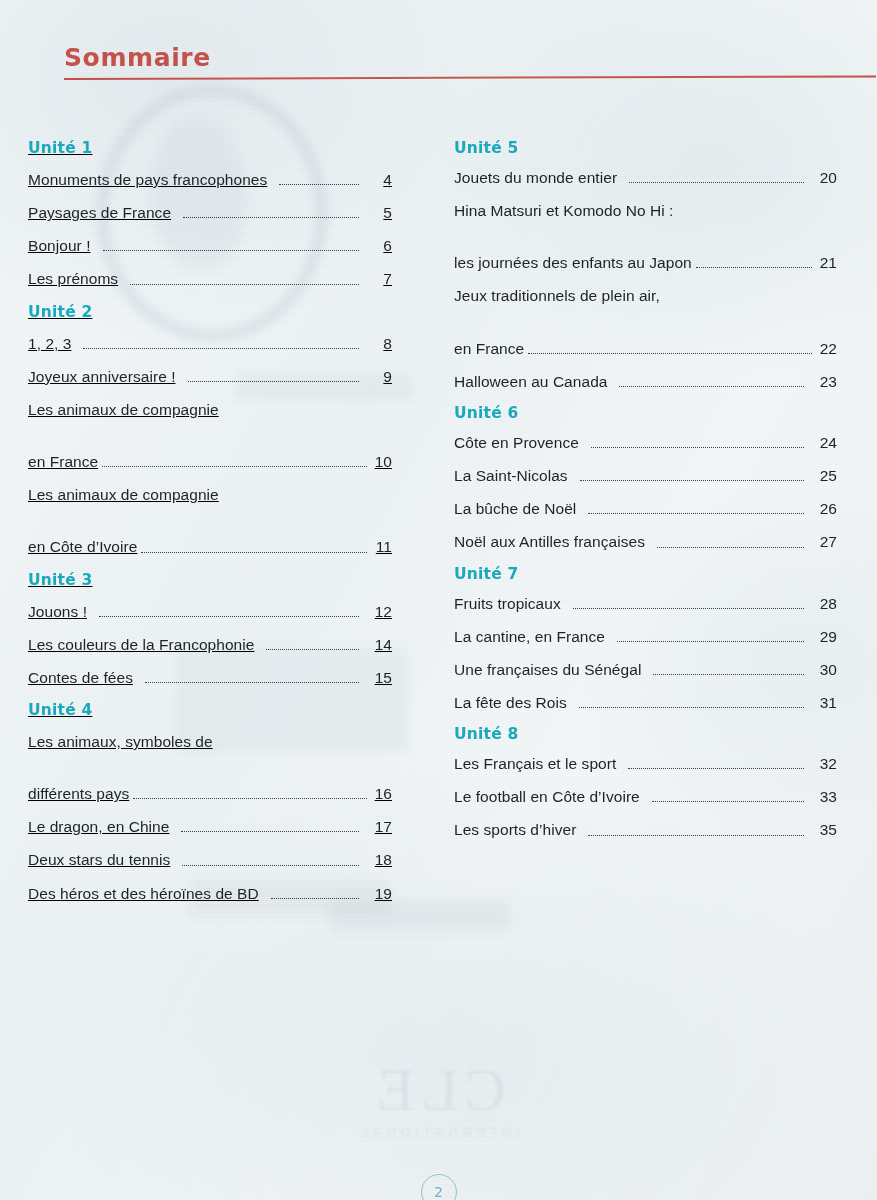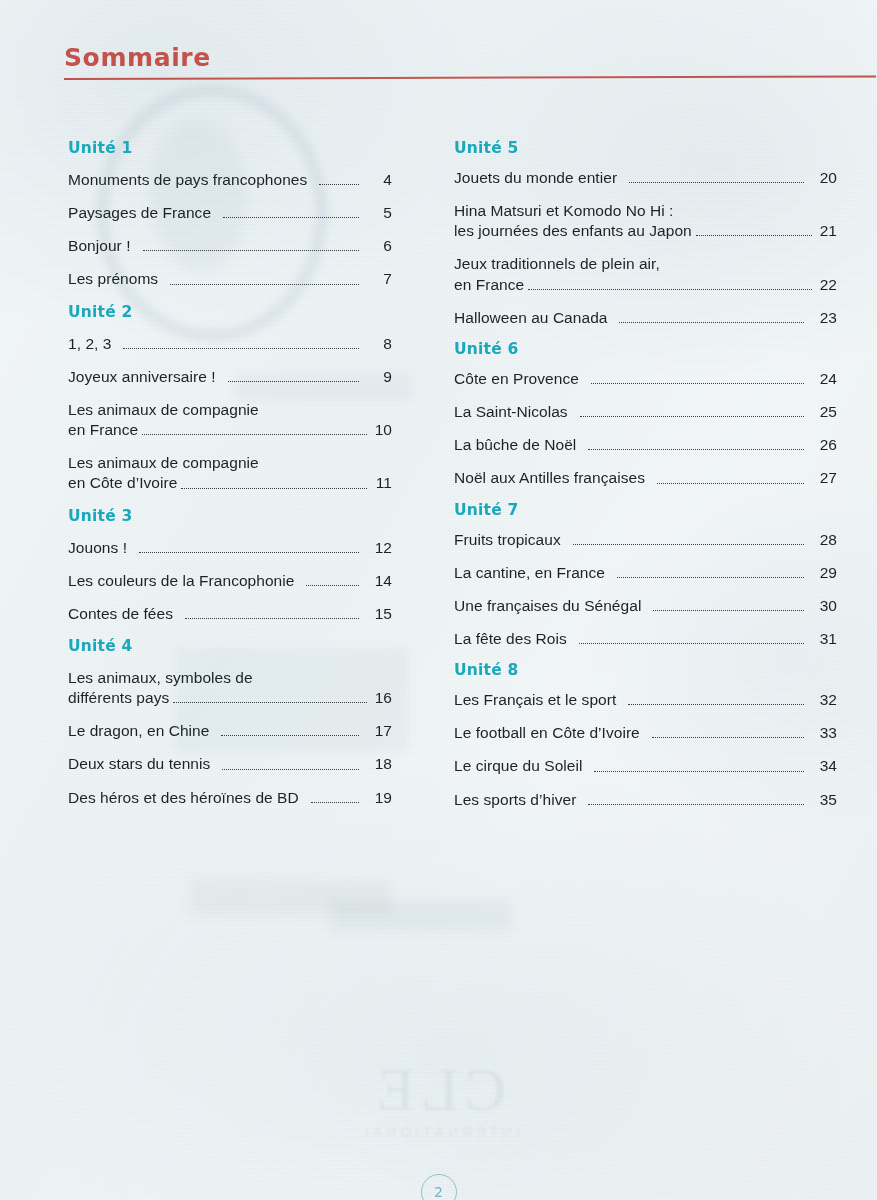--- a/index.html
+++ b/index.html
@@ -149,21 +149,21 @@
   .columns {
     position: absolute;
     left: 0;
     top: 140px;
     width: 877px;
     display: flex;
   }
   .col {
     box-sizing: border-box;
   }
-  .col-left  { width: 402px; padding-left: 68px;  padding-right: 10px; }
+  .col-left  { width: 402px; padding-left: 28px;  padding-right: 10px; text-decoration: underline; }
   .col-right { width: 475px; padding-left: 52px;  padding-right: 40px; }
 
   .unit { margin-bottom: 8px; }
   .unit-left  { margin-bottom: 14px; }
 
   .unit-heading {
     font-family: "DejaVu Sans", sans-serif;
     font-weight: 700;
     font-size: 15.5px;
     color: #1aa8bc;
@@ -199,21 +199,21 @@
     flex: 0 0 auto;
     width: 22px;
     text-align: right;
     font-size: 15.5px;
     color: #1d2227;
   }
   
   .entry.multiline { display: block; }
   .entry.multiline .ml-first { display: block; }
   .entry.multiline .ml-last  { display: flex; align-items: flex-end; }
-  .entry.multiline .ml-last .entry-label { white-space: nowrap; }
+  .entry.multiline .ml-last .entry-label { white-space: nowrap; margin-top: 32px; }
 
   .page-number {
     position: absolute;
     left: 50%;
     transform: translateX(-50%);
     top: 1174px;
     width: 34px;
     height: 34px;
     border: 1.4px solid #8fc2cb;
     border-radius: 50%;
@@ -430,25 +430,20 @@
             <span class="entry-label">Les Français et le sport</span>
             <span class="leader"></span>
             <span class="entry-page">32</span>
           </div>
           <div class="entry">
             <span class="entry-label">Le football en Côte d’Ivoire</span>
             <span class="leader"></span>
             <span class="entry-page">33</span>
           </div>
           <div class="entry">
-            <span class="entry-label">Le cirque du Soleil</span>
-            <span class="leader"></span>
-            <span class="entry-page">34</span>
-          </div>
-          <div class="entry">
             <span class="entry-label">Les sports d’hiver</span>
             <span class="leader"></span>
             <span class="entry-page">35</span>
           </div>
         </div>
       </div>
   </div>
 
   <div class="page-number">
     <span>2</span>

